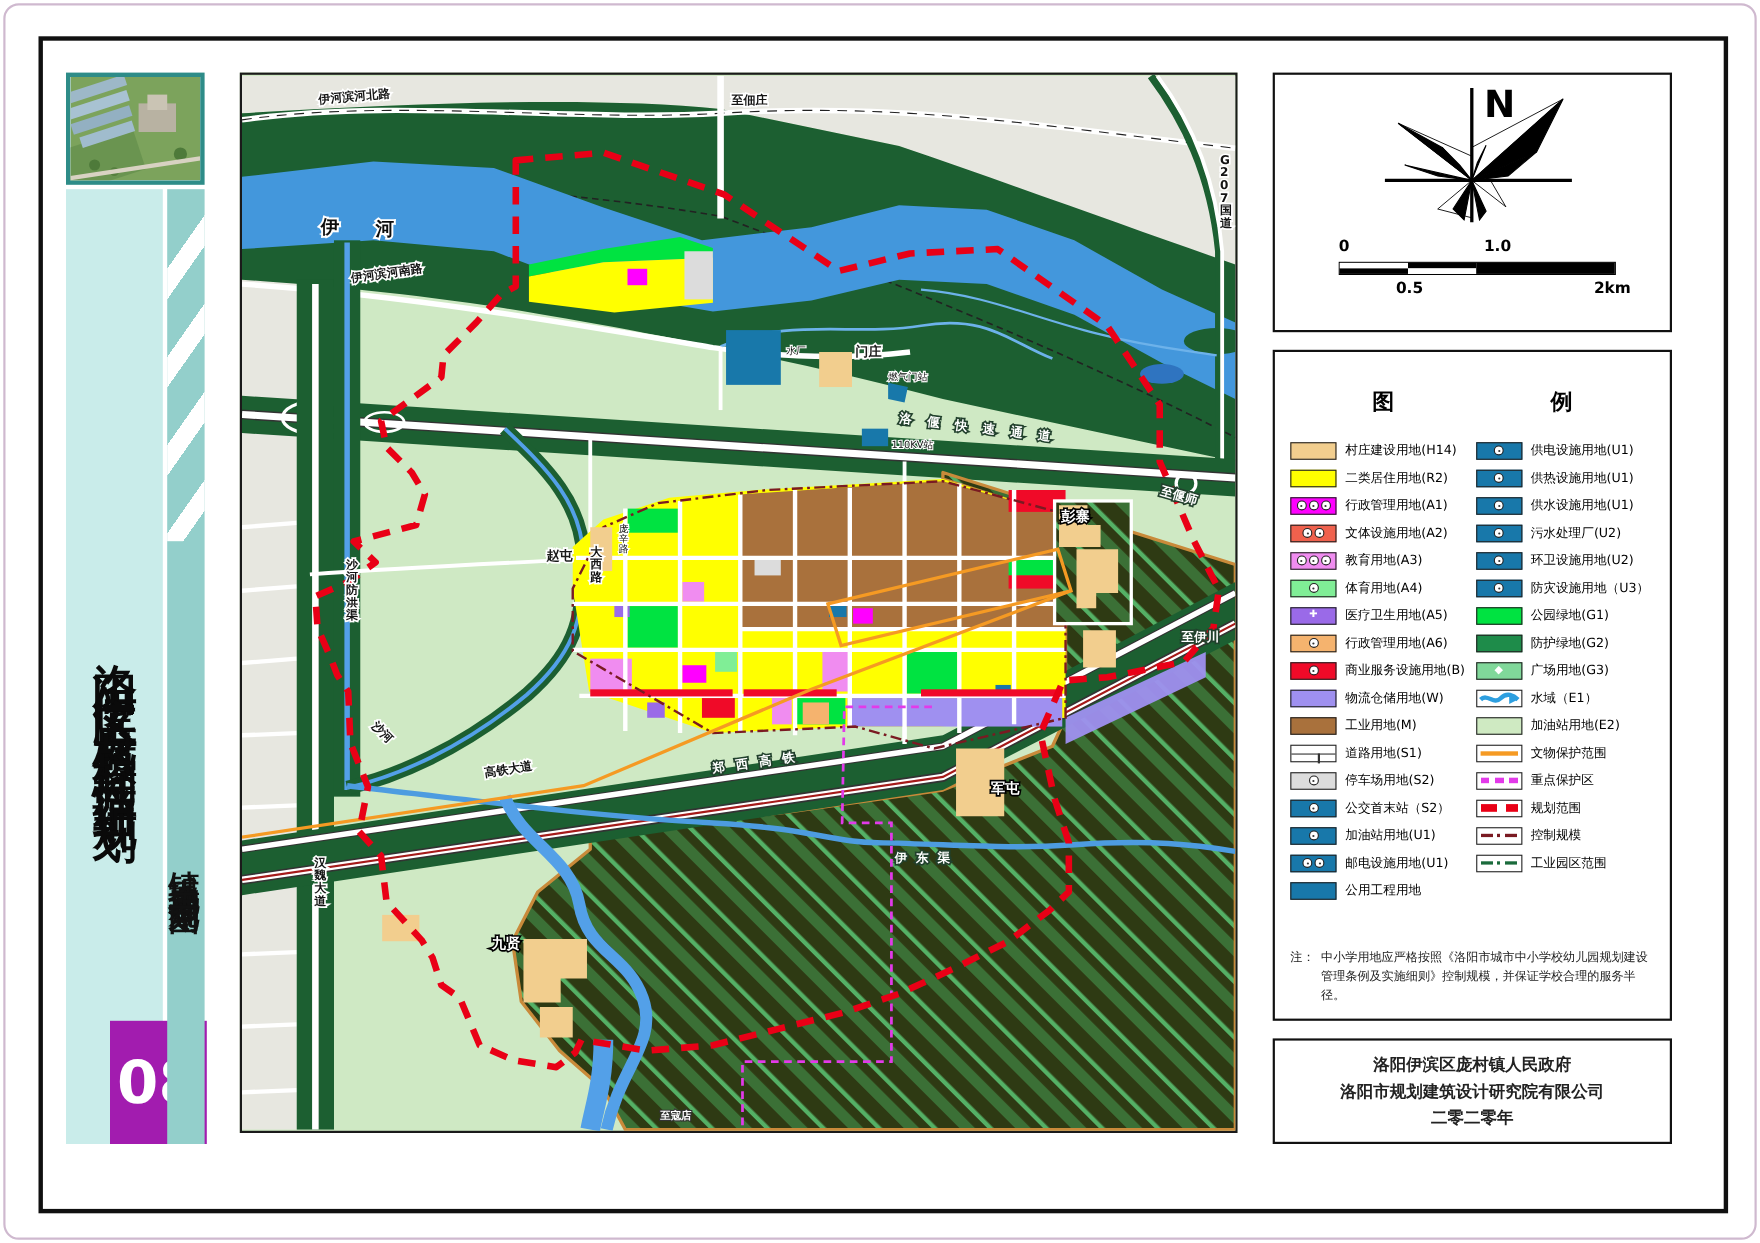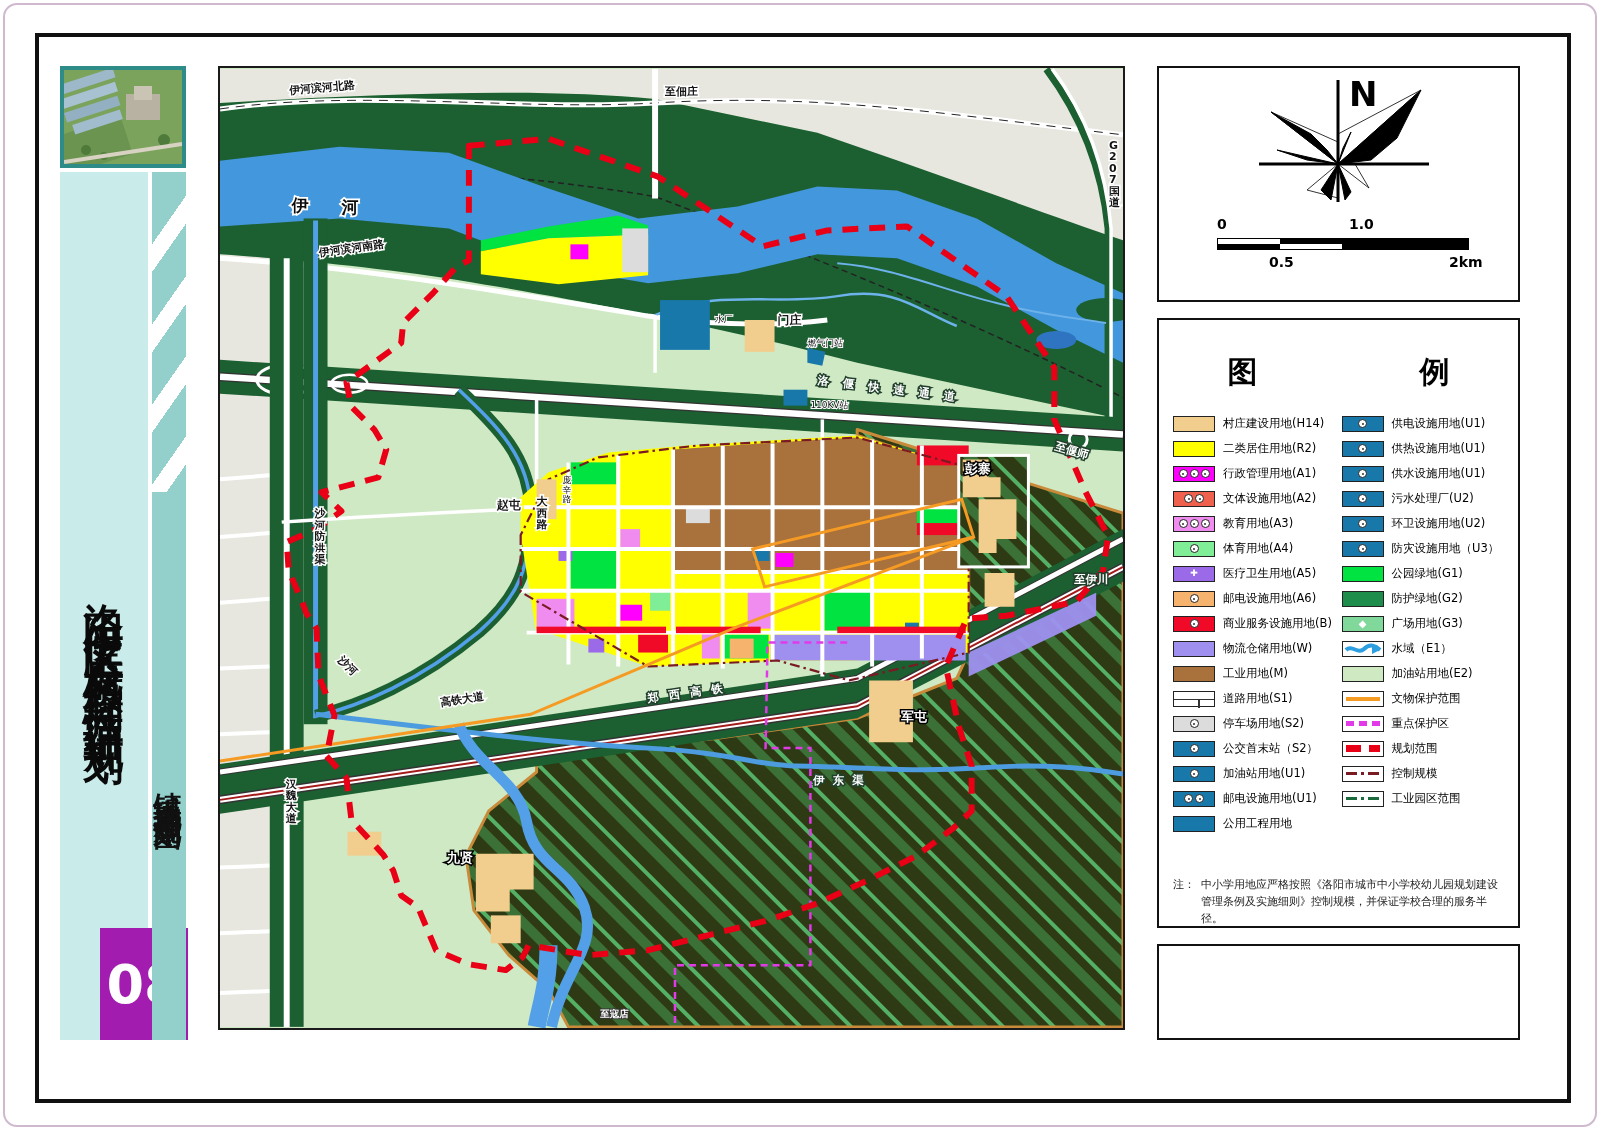--- a/index.html
+++ b/index.html
@@ -27,21 +27,21 @@
   .m-roadw{font-size:11.5px;font-weight:bold;fill:#ffffff;stroke:#21402c;stroke-width:3px;}
   .m-village{font-size:13px;font-weight:bold;fill:#ffffff;stroke:#000000;stroke-width:3px;}
   .m-dark{font-size:12px;font-weight:bold;fill:#1a1a1a;stroke:#ffffff;stroke-width:3px;}
   .m-big{font-size:17px;font-weight:bold;fill:#0c0c0c;stroke:#ffffff;stroke-width:3.5px;}
   .m-tiny{font-size:9px;fill:#111;stroke:#fff;stroke-width:2px;}
   .m-tinyw{font-size:9.5px;font-weight:bold;fill:#fff;stroke:#333;stroke-width:2px;}
   
   .box{position:absolute;left:1157px;width:363px;border:2.5px solid #111;box-sizing:border-box;background:#fff;}
   .north-box{top:66px;height:236px;}
   .legend-box{top:318px;height:610px;padding:10px 14px;box-sizing:border-box;}
-  .legend-title{text-align:center;font-size:30px;font-weight:bold;letter-spacing:34px;margin:22px 0 18px 34px;color:#000;}
+  .legend-title{text-align:center;font-size:20px;font-weight:bold;letter-spacing:34px;margin:22px 0 18px 34px;color:#000;}
   .legend-cols{display:flex;gap:6px;}
   .legend-col{flex:1;display:flex;flex-direction:column;}
   .lg-row{display:flex;align-items:center;height:25px;}
   .lg-sw{width:42px;height:16px;border:1px solid #222;box-sizing:border-box;flex:0 0 42px;margin-right:8px;
      display:flex;align-items:center;justify-content:center;gap:2px;position:relative;background:#fff;}
   .lg-line{width:34px;height:0;position:relative;}
   .lg-label{font-size:11.5px;color:#000;white-space:nowrap;}
   .ic{width:9px;height:9px;border-radius:50%;background:#fff;border:1px solid #222;box-sizing:border-box;position:relative;}
   .ic::after{content:"";position:absolute;left:2.5px;top:2.5px;width:2px;height:2px;background:#333;border-radius:50%;}
   .ic-cross{color:#fff;font-size:9px;font-weight:bold;line-height:9px;}
@@ -389,21 +389,21 @@
         <div class="lg-row">
           <div class="lg-sw" style="background: rgb(154, 106, 232);">
             <span class="ic-cross">✚</span>
           </div>
           <span class="lg-label">医疗卫生用地(A5)</span>
         </div>
         <div class="lg-row">
           <div class="lg-sw" style="background: rgb(245, 179, 110);">
             <span class="ic"></span>
           </div>
-          <span class="lg-label">邮电设施用地(A6)</span>
+          <span class="lg-label">行政管理用地(A6)</span>
         </div>
         <div class="lg-row">
           <div class="lg-sw" style="background: rgb(240, 10, 40);">
             <span class="ic"></span>
           </div>
           <span class="lg-label">商业服务设施用地(B)</span>
         </div>
         <div class="lg-row">
           <div class="lg-sw" style="background: rgb(159, 144, 240);"></div>
           <span class="lg-label">物流仓储用地(W)</span>
@@ -545,13 +545,18 @@
         </div>
       </div>
   </div>
   <div class="legend-note">
     <span class="pfx">注：</span>
     <span>中小学用地应严格按照《洛阳市城市中小学校幼儿园规划建设管理条例及实施细则》控制规模，并保证学校合理的服务半径。</span>
   </div>
 </div>
 
 <div class="box title-box">
+  <div class="tb-lines">
+    <div>洛阳伊滨区庞村镇人民政府</div>
+    <div>洛阳市规划建筑设计研究院有限公司</div>
+    <div>二零二零年</div>
+  </div>
 </div>
 
 </body></html>

